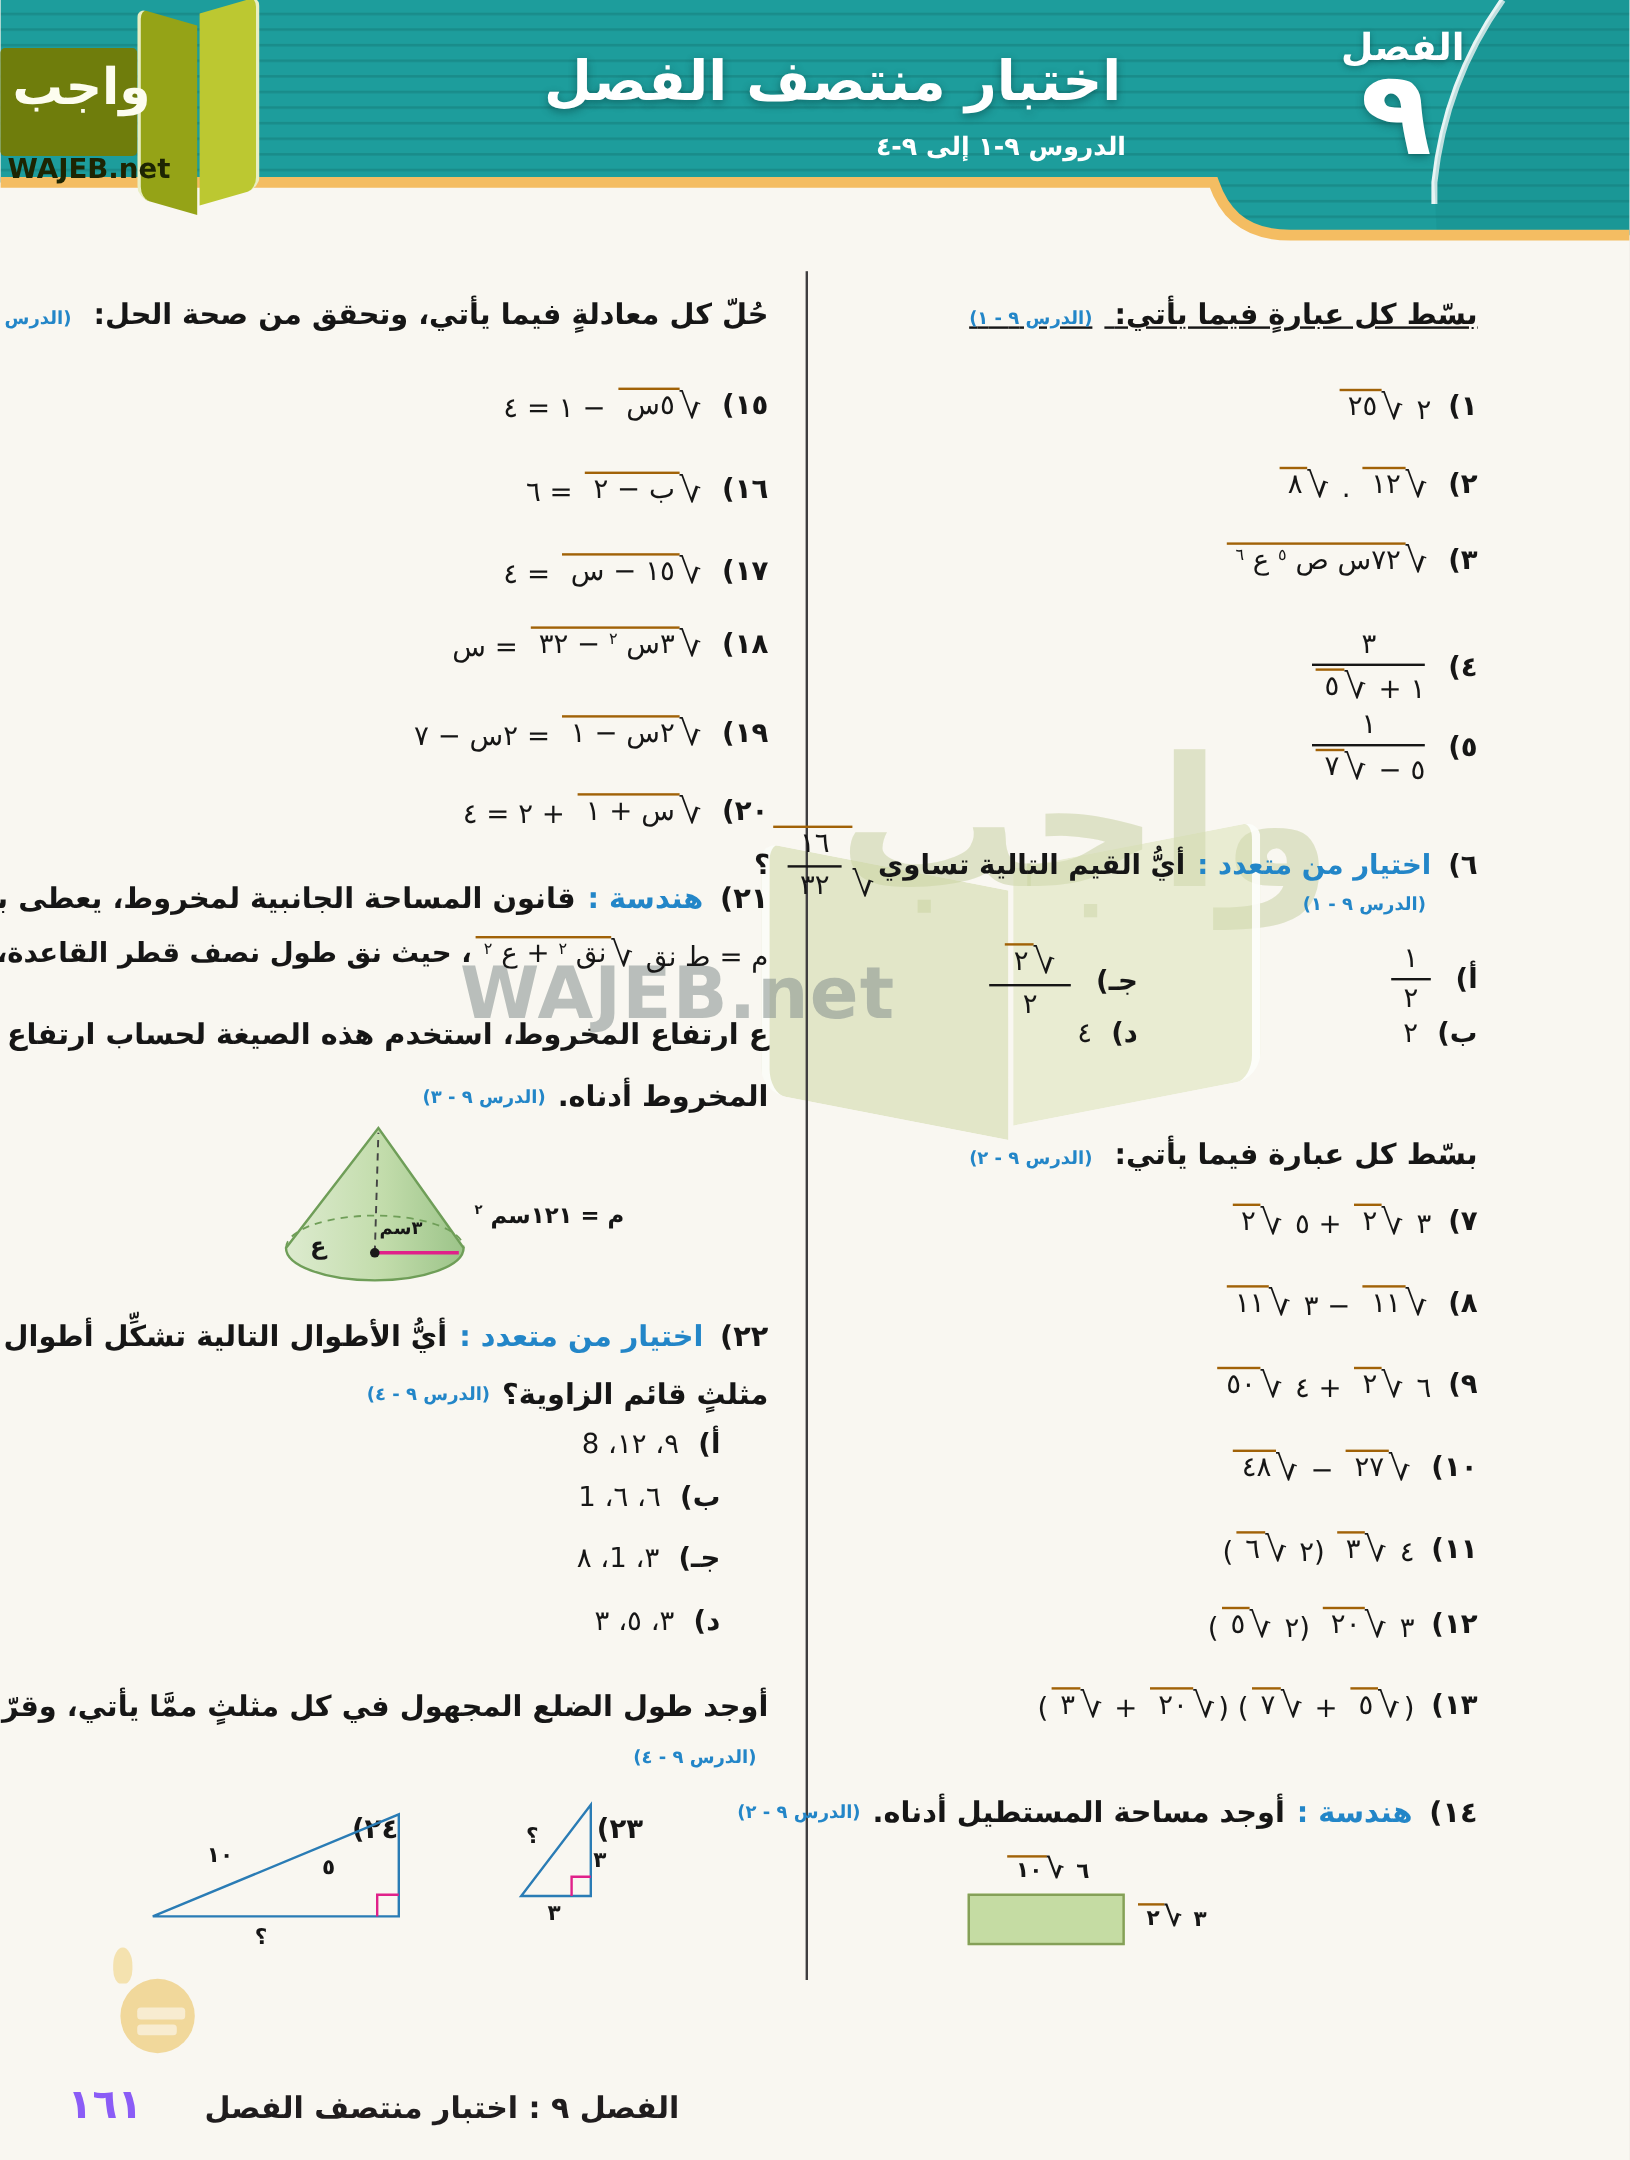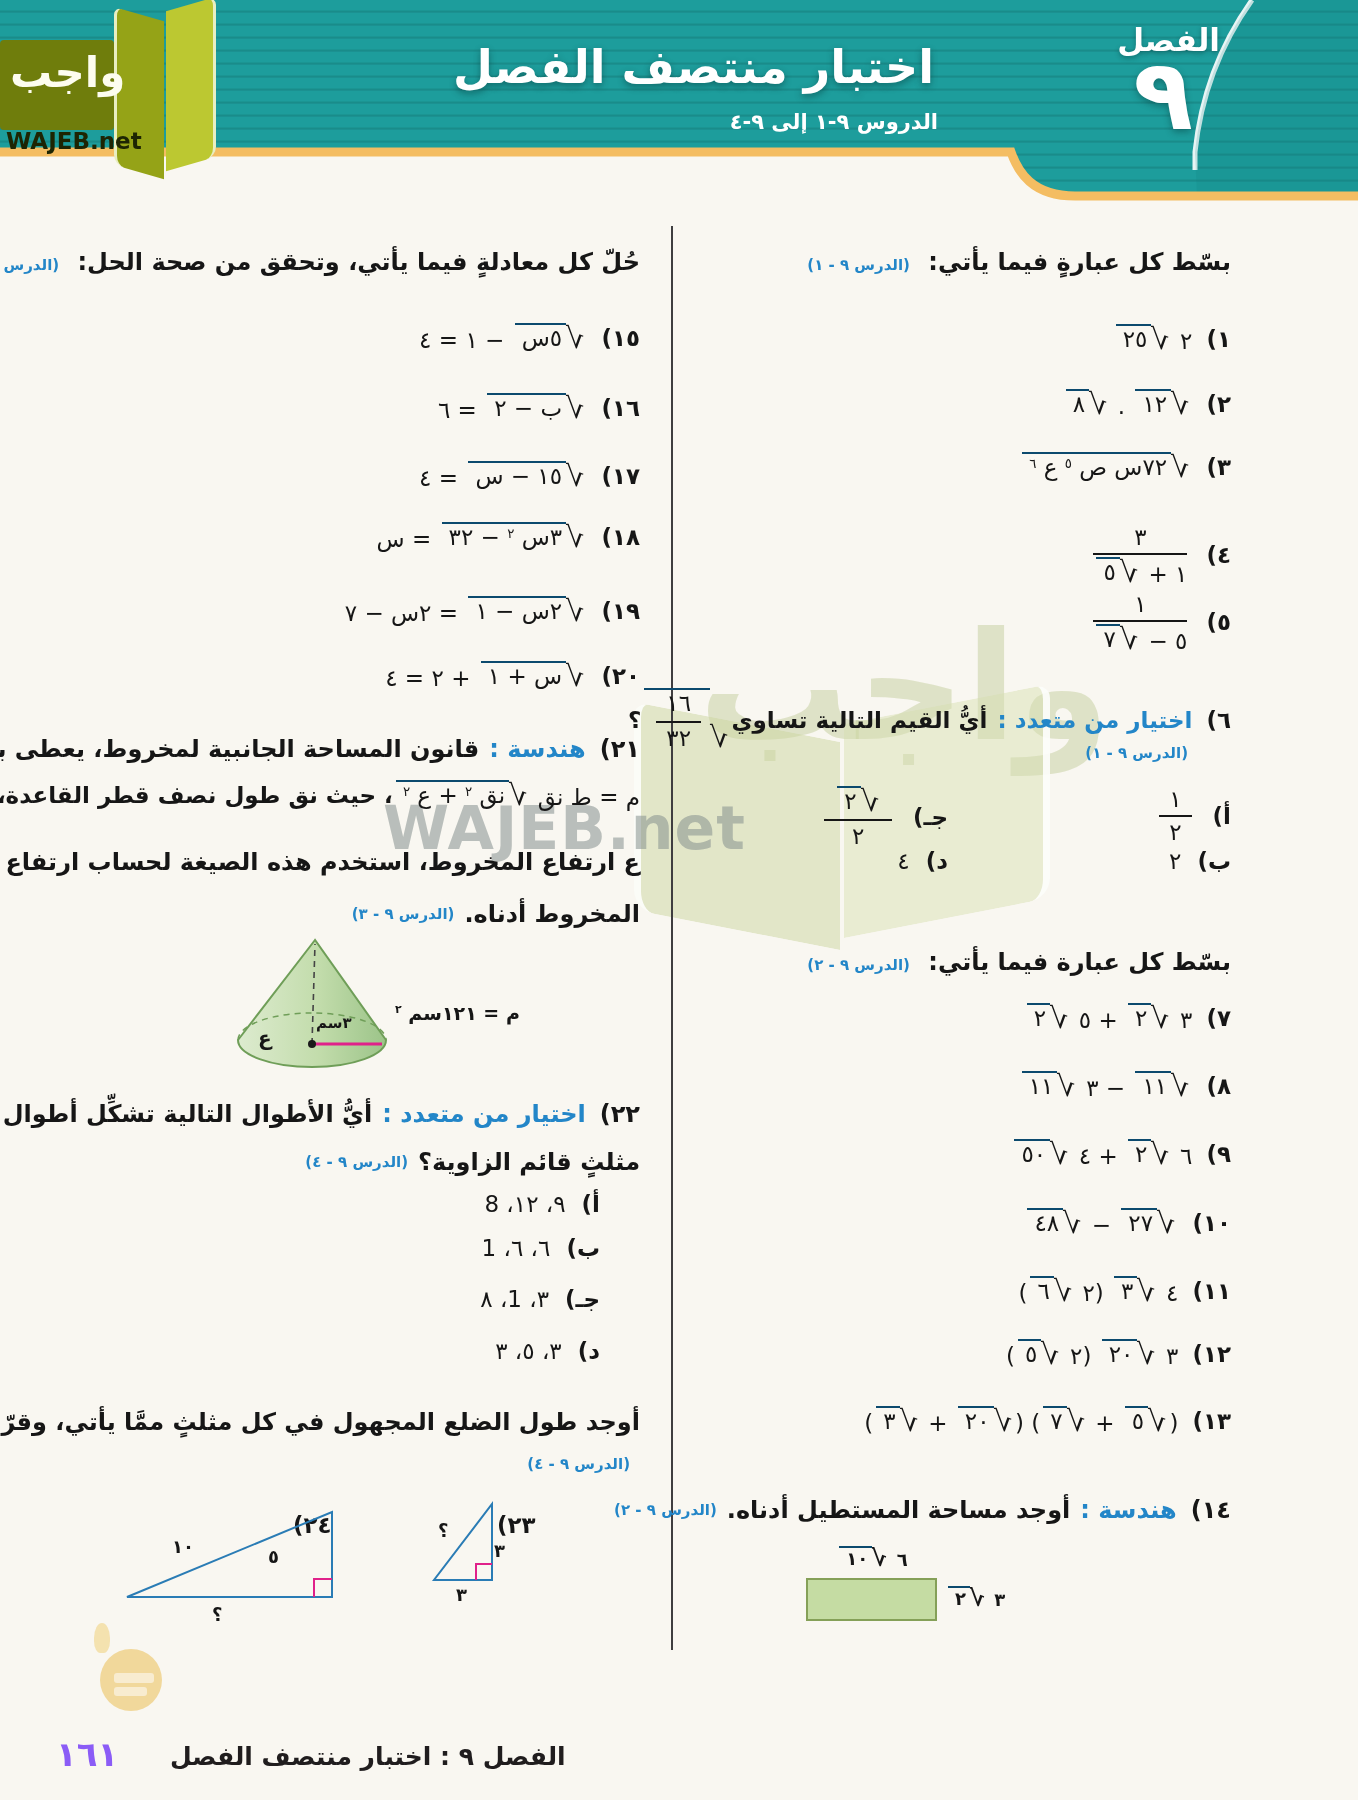--- a/index.html
+++ b/index.html
@@ -67,21 +67,21 @@
   .tline { position:absolute; z-index:2; font-weight:bold; font-size:24px; white-space:nowrap;
            display:flex; align-items:center; }
 
   
   .frac { display:inline-flex; flex-direction:column; vertical-align:middle;
           text-align:center; margin:0 5px; unicode-bidi:isolate; }
   .fn { border-bottom:2px solid #161616; padding:0 10px 3px; }
   .fd { padding-top:2px; }
   .rad { display:inline-flex; direction:rtl; align-items:stretch; unicode-bidi:isolate; margin:0 3px; }
   .rsg { display:flex; align-items:flex-end; transform:scaleX(-1); line-height:1; font-size:1.25em; }
-  .rbd { border-top:2px solid #0c4a6e; padding:0 4px 0 7px; line-height:1.2; }
+  .rbd { border-top:2px solid #a16207; padding:0 4px 0 7px; line-height:1.2; }
   sup { font-size:.58em; line-height:0; vertical-align:7px; }
 
   
   .fig { position:absolute; z-index:2; }
   .figlab { position:absolute; z-index:2; font-weight:bold; font-size:18px; white-space:nowrap; }
   .rect14 { left:806px; top:1578px; width:131px; height:43px; background:#c5dca3;
             border:2px solid #85a058; }
   .footer-text { position:absolute; left:170px; top:1742px; font-size:25px; font-weight:bold;
                  color:#201d1e; z-index:2; white-space:nowrap; }
   .pagenum { position:absolute; left:56px; top:1734px; font-size:34px; font-weight:bold;
@@ -127,21 +127,21 @@
     <div class="book logo-book">
       <div class="pg1"></div>
       <div class="pg2"></div>
     </div>
     <div class="logo-brand">واجب</div>
     <div class="logo-site">WAJEB.net</div>
   </div>
 
   <div class="divider"></div>
 
-  <div class="sec" style="top:248px; right:127px;">
+  <div class="sec" style="top:248px; right:127px;text-decoration:underline;">
     <span>بسّط كل عبارةٍ فيما يأتي:</span>
     <span class="lesson">(الدرس ٩ - ١)</span>
   </div>
 
   <div class="prob" style="top:324px; right:127px;">
     <span class="pnum">١)</span>
     <span>٢ <span class="rad">
           <span class="rsg">√</span>
           <span class="rbd">٢٥</span>
         </span></span>

